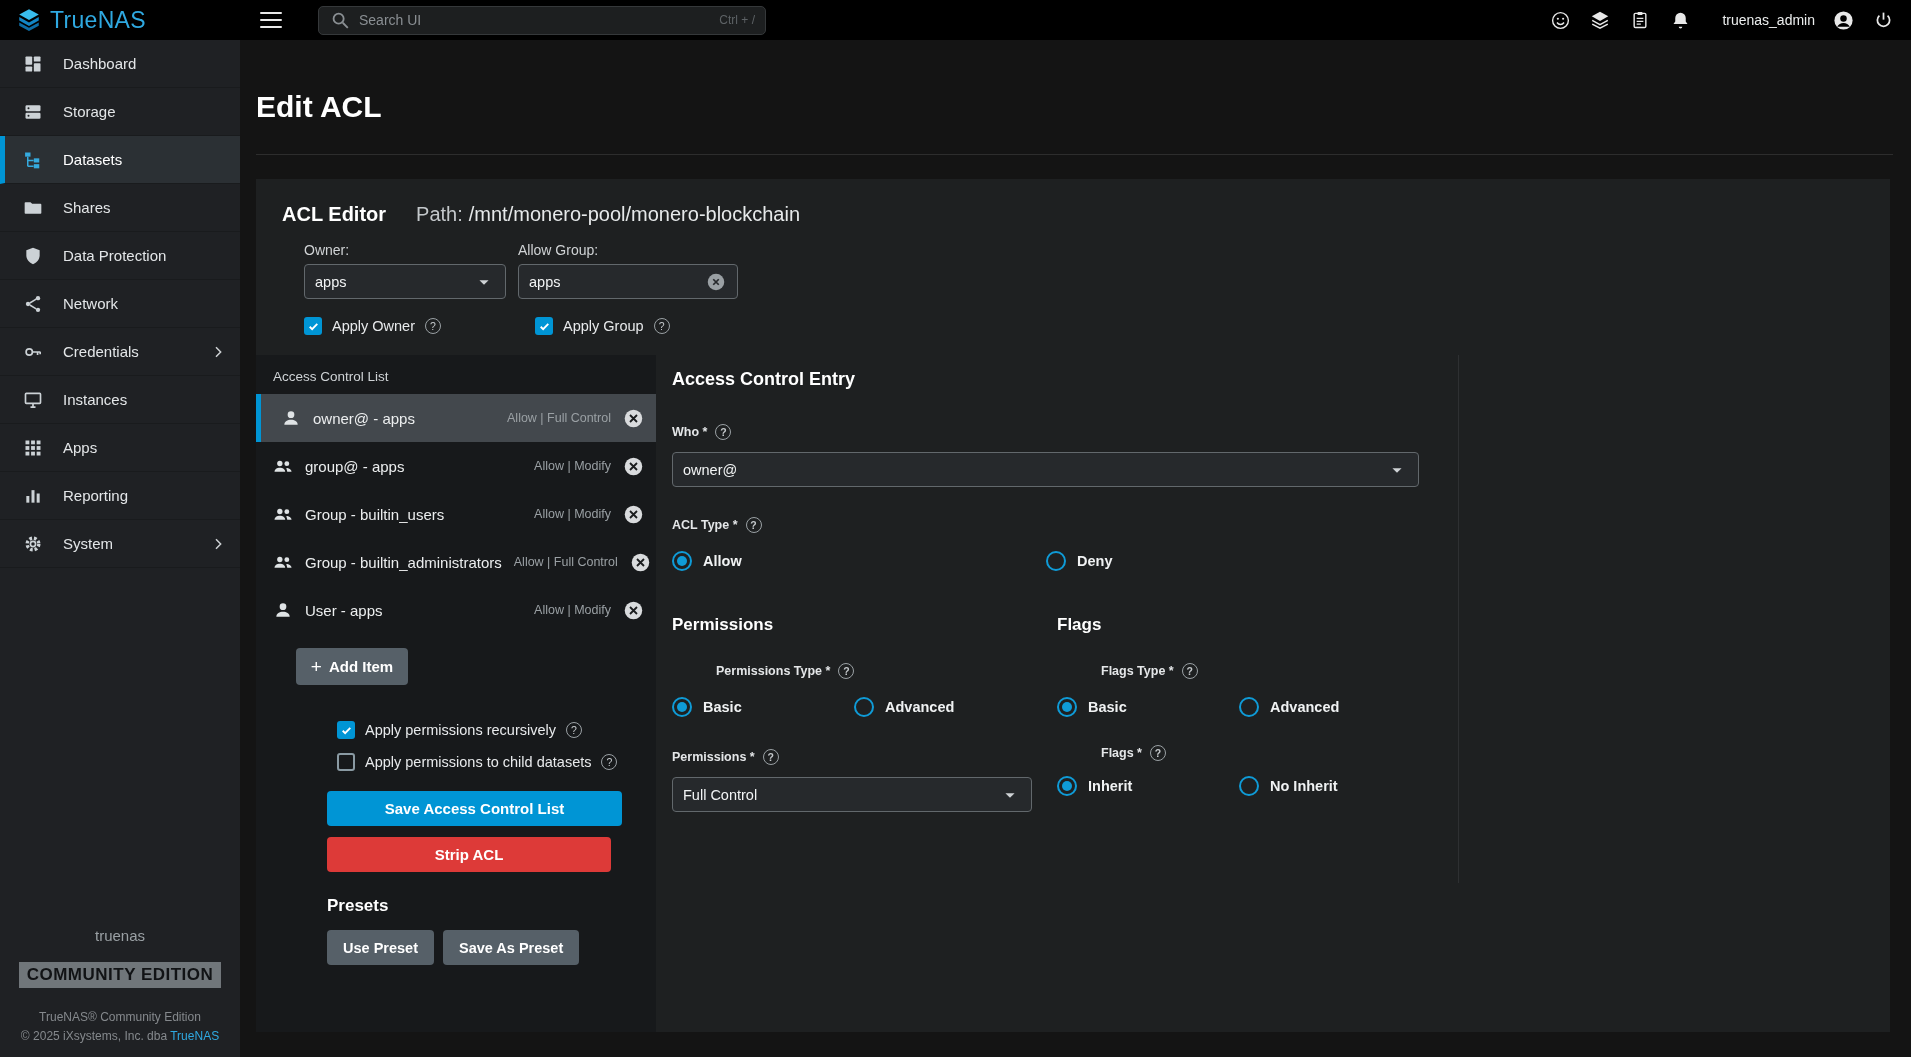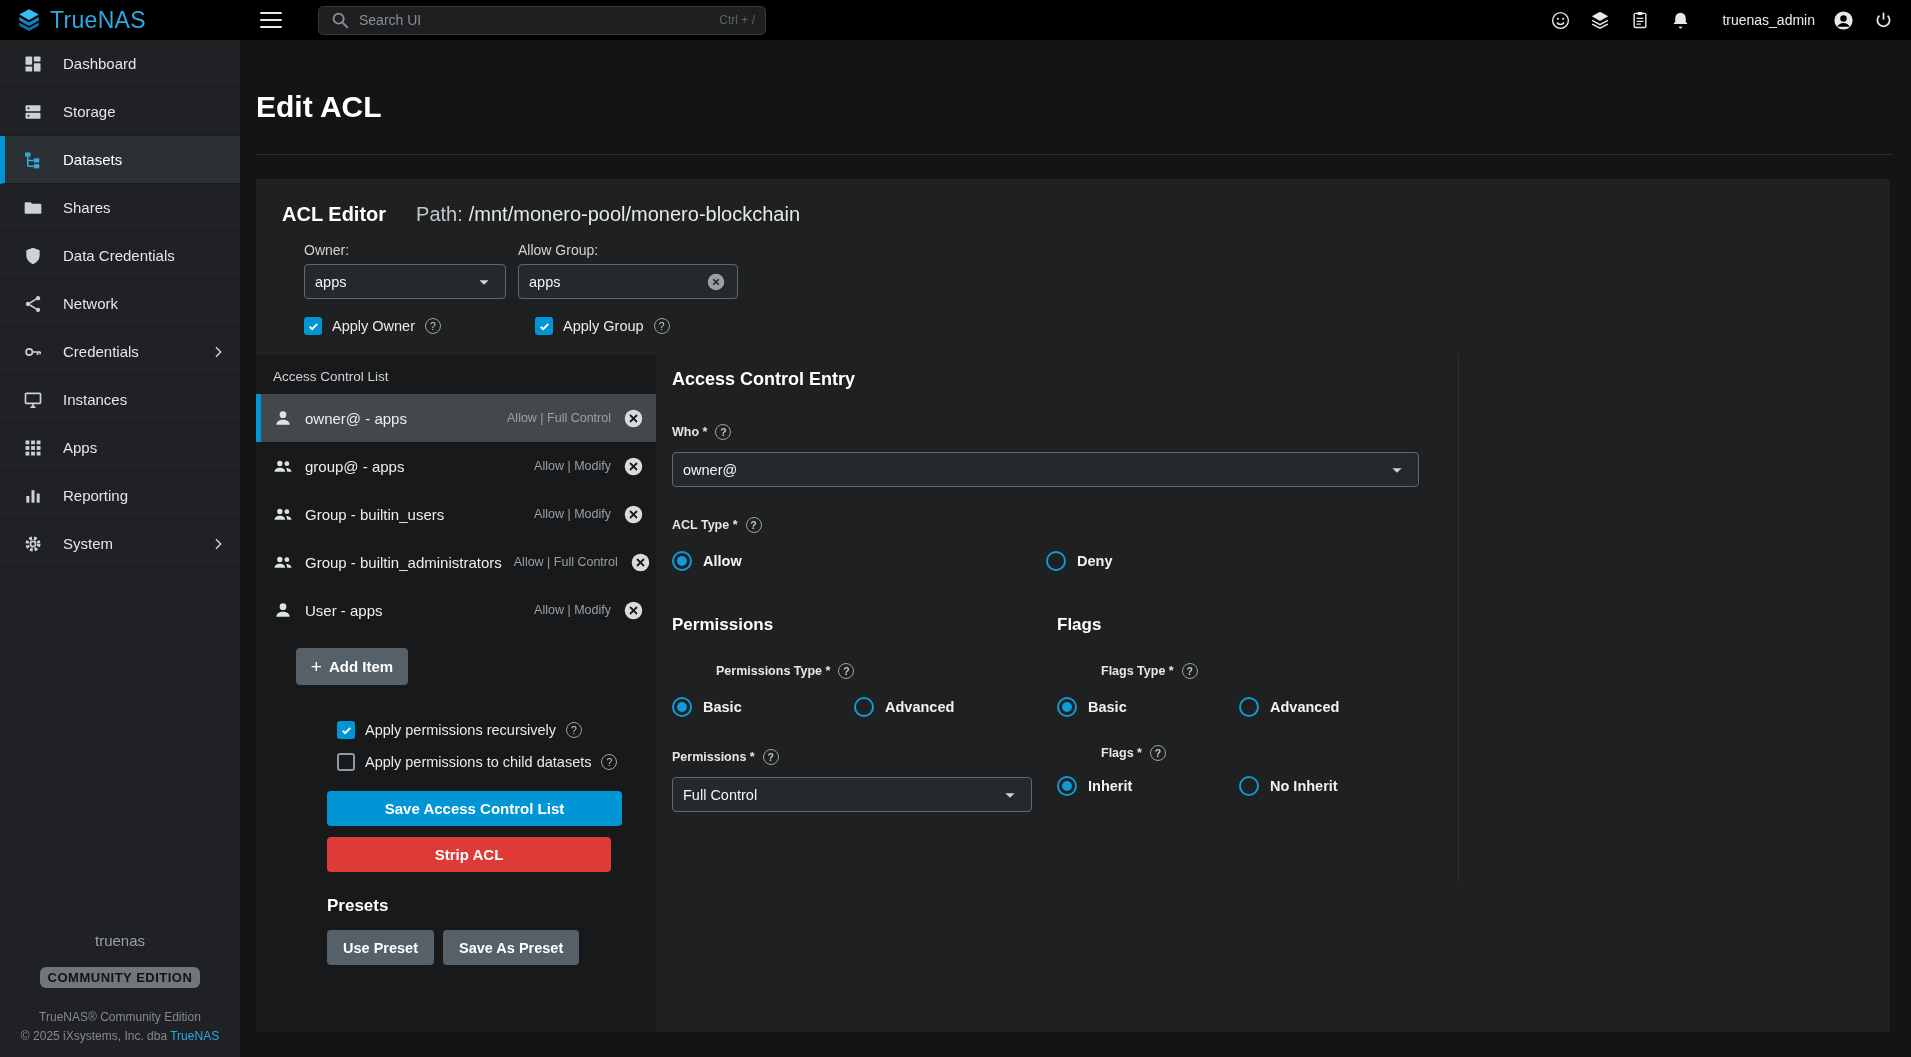--- a/index.html
+++ b/index.html
@@ -26,21 +26,21 @@
 
   
   .sidebar { width:240px; background:#1f2124; position:relative; flex:none; }
   .nav-item { height:48px; display:flex; align-items:center; gap:19px; padding-left:22px; font-size:15px; color:#e3e6e8; border-bottom:1px solid #191b1d; cursor:pointer; }
   .nav-item .nav-ic { width:22px; height:22px; color:#ccd2d6; flex:none; display:flex; align-items:center; justify-content:center; }
   .nav-item.active { background:#2b3034; border-left:5px solid #0095d5; padding-left:17px; color:#fff; }
   .nav-item.active .nav-ic { color:#35aade; }
   .nav-chevron { margin-left:auto; margin-right:14px; width:16px; height:16px; color:#cfd3d6; }
   .side-footer { position:absolute; bottom:9px; width:100%; text-align:center; }
   .hostname { font-size:15px; color:#9aa0a4; margin-bottom:18px; }
-  .edition-badge { display:inline-block; background:#70767a; color:#111315; font-size:13px; font-weight:700; letter-spacing:.5px; padding:3px 8px; margin-bottom:22px;border-radius:6px; }
+  .edition-badge { display:inline-block; background:#70767a; color:#111315; font-size:17px; font-weight:700; letter-spacing:.5px; padding:3px 8px; margin-bottom:22px; }
   .footer-line { font-size:12px; color:#85898d; margin-bottom:5px; }
   .footer-line .brand { color:#2fa9e1; }
 
   
   .main { flex:1; background:#141414; min-width:0; }
   .page-title { margin:50px 0 0 16px; font-size:30px; font-weight:700; color:#fff; }
   .title-divider { margin:30px 18px 0 16px; border-top:1px solid #2d2d2d; }
 
   .card { margin:24px 0 0 16px; width:1634px; height:853px; background:#1e2021; display:flex; flex-direction:column; }
 
@@ -64,21 +64,21 @@
   .checkbox { width:18px; height:18px; border-radius:3px; flex:none; cursor:pointer; }
   .checkbox.checked { background:#0095d5; display:flex; align-items:center; justify-content:center; }
   .checkbox.unchecked { border:2px solid #8a9aa3; background:transparent; }
   .help { width:16px; height:16px; border:1px solid #9aa0a4; border-radius:50%; font-size:10.5px; color:#c4c8cb; display:flex; align-items:center; justify-content:center; cursor:pointer; flex:none; }
 
   
   .panels { flex:1; display:flex; min-height:0; }
   .acl-panel { width:400px; flex:none; background:#17191b; overflow:hidden; }
   .acl-header { font-size:13.5px; color:#cfd3d6; padding:14px 17px 10px; }
   .acl-row { height:48px; display:flex; align-items:center; gap:12px; padding:0 12px 0 17px; cursor:pointer; }
-  .acl-row.selected { background:#43484d; border-left:5px solid #0095d5; padding-left:12px; }
+  .acl-row.selected { background:#43484d; border-left:5px solid #0095d5; padding-left:20px; }
   .row-ic { width:20px; height:20px; color:#dfe3e5; flex:none; }
   .row-name { font-size:15px; color:#eceeef; white-space:nowrap; }
   .row-perm { margin-left:auto; font-size:12.5px; color:#9aa0a4; white-space:nowrap; }
   .row-x { width:21px; height:21px; flex:none; cursor:pointer; }
   .btn { border:none; border-radius:4px; color:#fff; font-weight:700; font-family:"Liberation Sans",sans-serif; cursor:pointer; display:inline-flex; align-items:center; justify-content:center; }
   .btn-gray { background:#566068; }
   .btn-blue { background:#0095d5; }
   .btn-red  { background:#dd3a38; }
   .add-item { margin:14px 0 0 40px; width:112px; height:37px; font-size:15px; gap:7px; }
   .plus-ic { font-size:19px; font-weight:400; line-height:1; }
@@ -226,21 +226,21 @@
           </svg>
         </span>
       <span>Shares</span>
     </div>
     <div class="nav-item">
       <span class="nav-ic">
           <svg width="20" height="20" viewBox="0 0 24 24" fill="currentColor">
             <path d="M12 2l8 3v6c0 5-3.5 8.6-8 11-4.5-2.4-8-6-8-11V5z"></path>
           </svg>
         </span>
-      <span>Data Credentials</span>
+      <span>Data Protection</span>
     </div>
     <div class="nav-item">
       <span class="nav-ic">
           <svg width="20" height="20" viewBox="0 0 24 24">
             <circle cx="18" cy="5" r="2.6" fill="currentColor"></circle>
             <circle cx="6" cy="12" r="2.6" fill="currentColor"></circle>
             <circle cx="18" cy="19" r="2.6" fill="currentColor"></circle>
             <path d="M8.2 10.8l7.6-4.6M8.2 13.2l7.6 4.6" stroke="currentColor" stroke-width="1.8"></path>
           </svg>
         </span>

